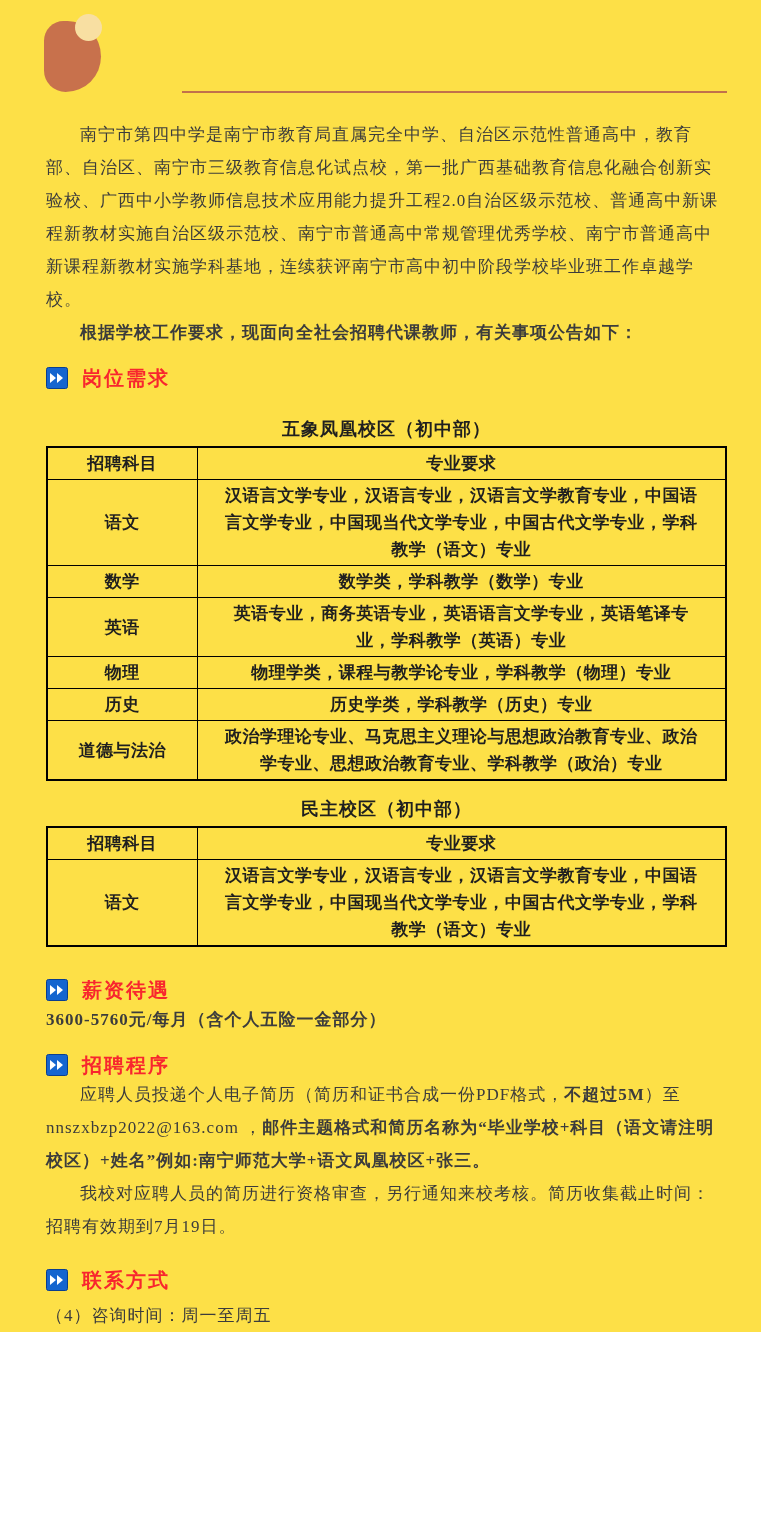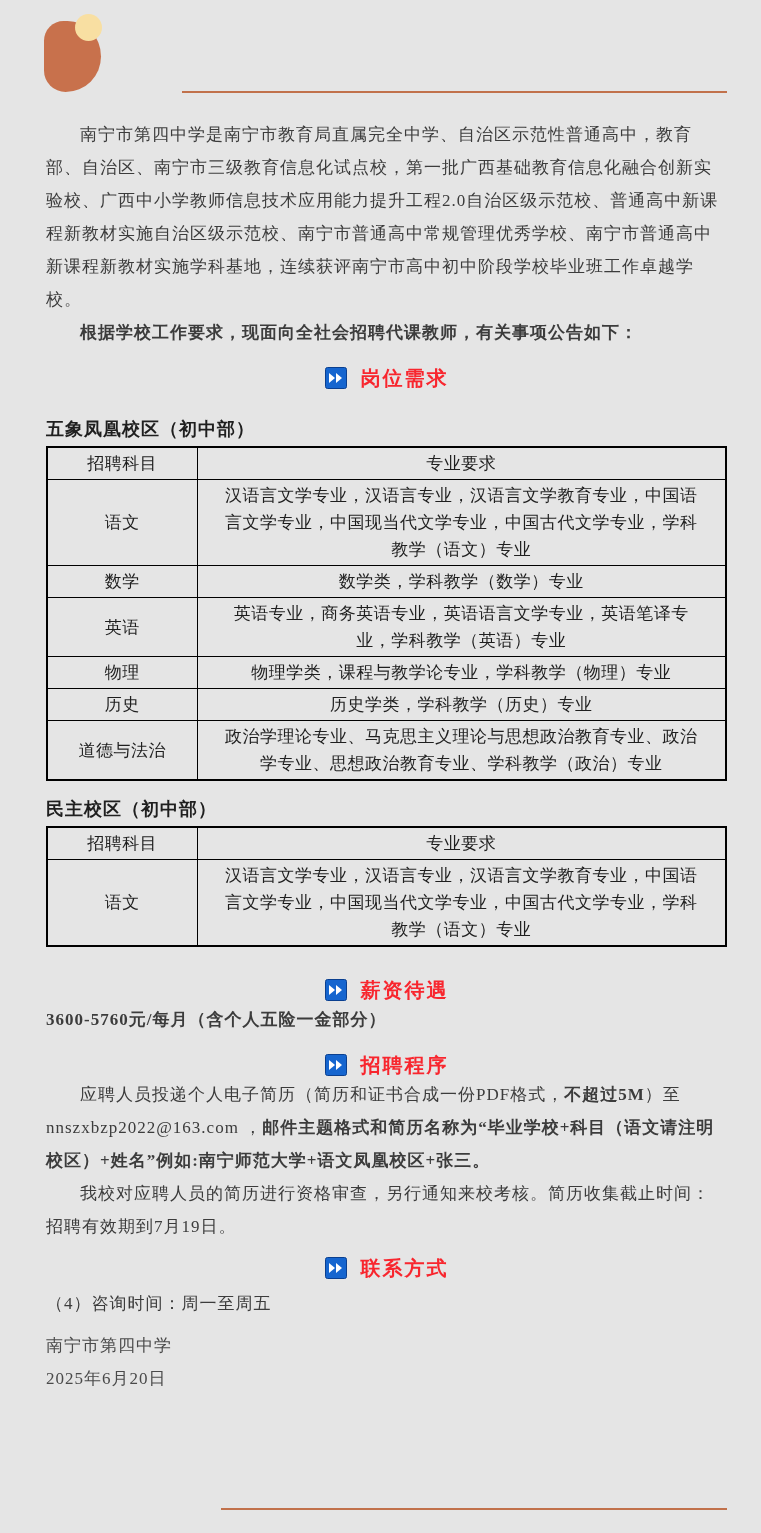--- a/index.html
+++ b/index.html
@@ -1,17 +1,17 @@
 <!DOCTYPE html>
 <html><head>
 <meta charset="utf-8">
 <style>
   html,body { margin:0; padding:0; background:#ffffff; }
   .page {
-    position:relative; width:761px; height:1533px; background:#e5e5e5;
+    position:relative; width:761px; height:1332px; background:#fde047;
     overflow:hidden;
     font-family:"Liberation Serif","DejaVu Serif",serif;
   }
 
   
   .logo { position:absolute; top:14px; left:44px; width:84px; height:84px; }
   .logo-blob {
     position:absolute; left:0; top:7px; width:57px; height:71px;
     background:#c8714c;
     border-radius:20px 34px 36px 22px / 20px 36px 36px 22px;
@@ -23,37 +23,37 @@
   .divider-top   { position:absolute; top:91px;  left:182px; width:545px; height:2px; background:#c1714b; }
   .divider-bottom{ position:absolute; top:1508px; left:221px; width:506px; height:2px; background:#c1714b; }
 
   
   .content { position:absolute; top:118px; left:46px; width:681px; }
 
   p.body { margin:0; font-size:17px; line-height:33px; color:#3c3c3c; letter-spacing:1px; }
   .indent { text-indent:2em; }
   .bold { font-weight:bold; }
 
-  .sec-head { display:flex; align-items:center; gap:14px; margin:16px 0 0 0;justify-content:center; }
+  .sec-head { display:flex; align-items:center; gap:14px; margin:16px 0 0 0; }
   .sec-head .ff-icon { display:inline-flex; width:22px; height:22px; }
   .sec-title { font-size:20px; font-weight:bold; color:#f8262e; letter-spacing:2px; line-height:26px; }
 
-  .tbl-title { margin:26px 0 5px 0; text-align:left; font-size:18px; font-weight:bold; color:#1f1f1f; letter-spacing:1px; }
+  .tbl-title { margin:26px 0 5px 0; text-align:center; font-size:18px; font-weight:bold; color:#1f1f1f; letter-spacing:1px; }
   .tbl-title.second { margin-top:16px; }
 
   table.req { width:100%; border-collapse:collapse; table-layout:fixed; border:2px solid #000; }
   table.req th, table.req td {
-    border:1px solid #000; font-size:17px; font-weight:normal; color:#1f1f1f;
+    border:1px solid #000; font-size:17px; font-weight:bold; color:#1f1f1f;
     text-align:center; vertical-align:middle; line-height:27px; padding:2px 20px;
     letter-spacing:0.5px;
   }
 
   .salary-line { margin-top:8px;font-weight:bold; }
   .mt6  { margin-top:6px; }
-  .mt12 { margin-top:12px; }
+  .mt12 { margin-top:24px; }
   .mt16 { margin-top:16px; }
   .mt18 { margin-top:30px; }
 
   .contact { margin-top:8px; }
   .contact p { margin:0; font-size:17px; line-height:30px; color:#3c3c3c; letter-spacing:1px; }
 
   .doc-footer { margin-top:10px; font-size:17px; line-height:33px; color:#4a4a4a; letter-spacing:1px; }
   .doc-footer .school { padding-right:34px; }
   .doc-footer .date   { padding-right:46px; }
 </style>

